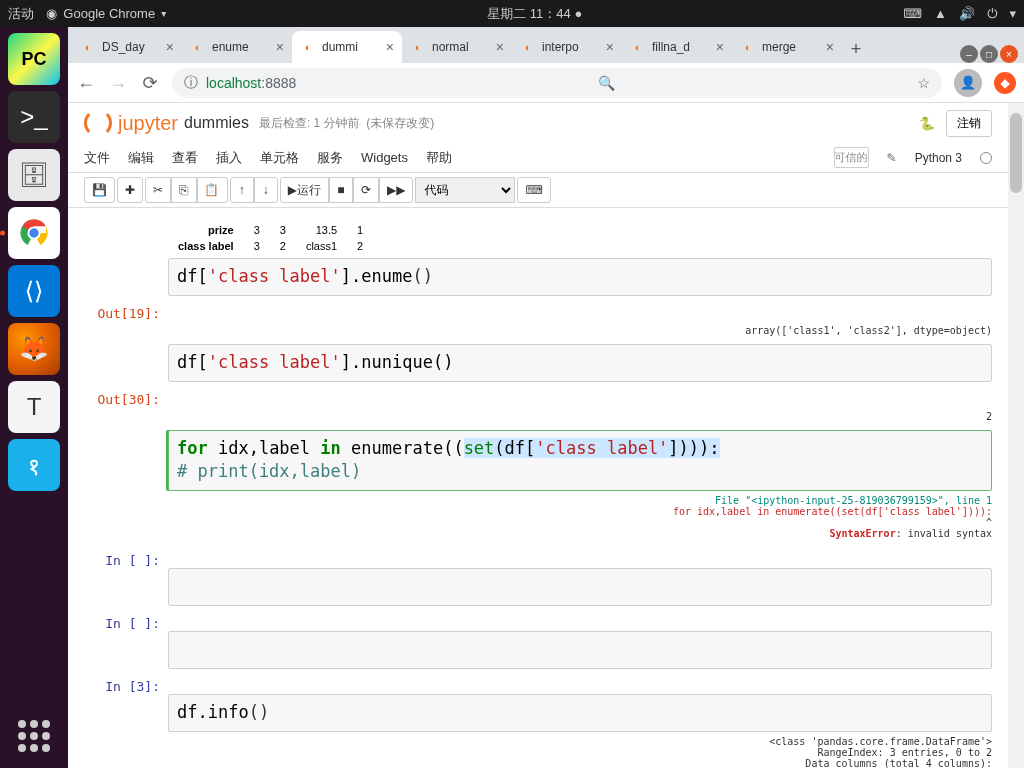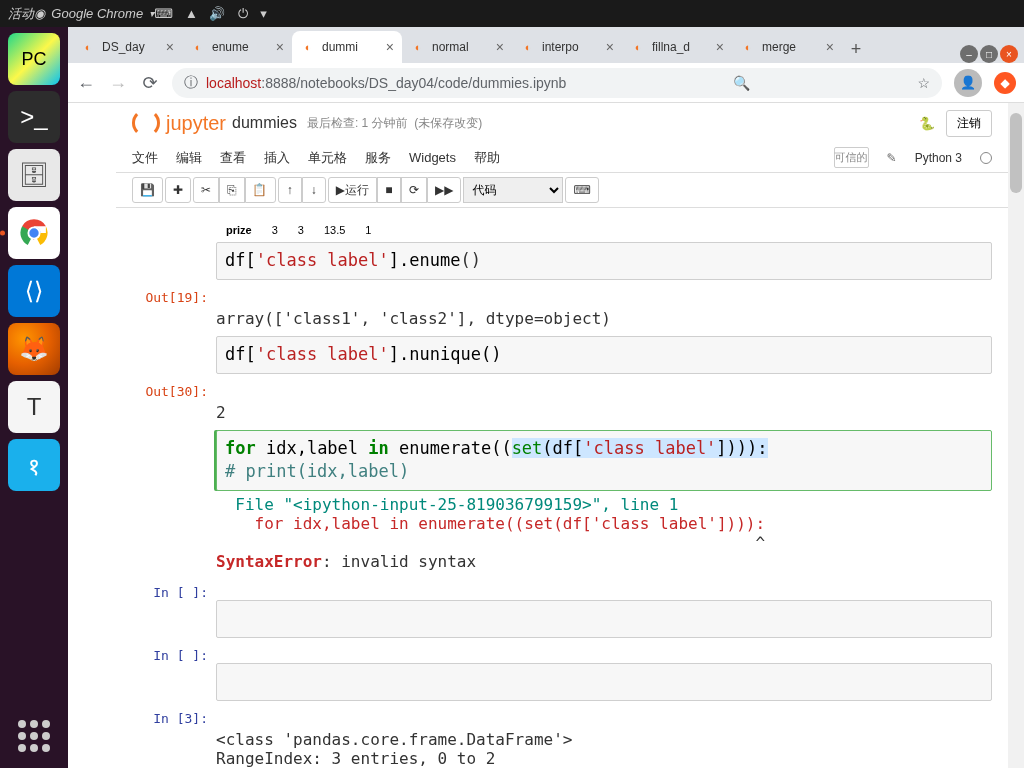--- a/index.html
+++ b/index.html
@@ -1,30 +1,30 @@
 <!DOCTYPE html>
 <html><head>
 <meta charset="utf-8">
 <style>
 * { margin: 0; padding: 0; box-sizing: border-box; }
 body { font-family: "Helvetica Neue", Helvetica, Arial, sans-serif; font-size: 13px; background: #300a24; overflow: hidden; width: 1024px; height: 768px; }
 
 
 .gnome-bar { height: 27px; background: #1a1a1a; color: #ccc; display: flex; align-items: center; padding: 0 8px; font-size: 13px; }
-.gnome-bar .left { display: flex; gap: 0; align-items: center; font-style: italic; }
+.gnome-bar .left { display: flex; gap: 12px; align-items: center; }
 .gnome-bar .center { flex: 1; text-align: center; }
 .gnome-bar .right { display: flex; gap: 12px; align-items: center; }
 .gnome-bar .chrome-title { display: flex; align-items: center; gap: 6px; }
 .gnome-bar .dropdown-arrow { font-size: 10px; }
 .gnome-bar .tray-icon { font-size: 13px; }
 
 
 .dock { position: absolute; left: 0; top: 27px; bottom: 0; width: 68px; background: rgba(40,20,40,0.85); display: flex; flex-direction: column; align-items: center; padding-top: 6px; gap: 6px; }
 .dock .app { width: 52px; height: 52px; border-radius: 8px; display: flex; align-items: center; justify-content: center; font-size: 24px; color: #fff; position: relative; }
-.dock .pycharm { background: linear-gradient(135deg,#21d789,#fcf84a,#07c3f2); color:#000; font-weight:normal; font-size:18px;}
+.dock .pycharm { background: linear-gradient(135deg,#21d789,#fcf84a,#07c3f2); color:#000; font-weight:bold; font-size:18px;}
 .dock .terminal { background:#2d2d2d; }
 .dock .files { background:#e8e8e8; color:#555; }
 .dock .chrome-app { background:#fff; }
 .dock .vscode { background:#0078d7; }
 .dock .firefox { background: radial-gradient(circle at 30% 30%, #ff9500, #e66000, #a23c00); }
 .dock .text-editor { background:#f5f5f5; color:#333;}
 .dock .calc { background:#1ab0ec; }
 .dock .active-dot { position:absolute; left:-8px; top:50%; width:5px; height:5px; border-radius:50%; background:#e95420; transform:translateY(-50%); }
 .dock .apps-grid { margin-top:auto; margin-bottom:12px; width:40px; height:40px; display:grid; grid-template-columns:repeat(3,8px); grid-template-rows:repeat(3,8px); gap:4px; justify-content:center; align-content:center;}
 .dock .apps-grid span { width:8px; height:8px; background:#ccc; border-radius:50%; }
@@ -41,29 +41,29 @@
 .new-tab { width:28px; height:28px; display:flex; align-items:center; justify-content:center; color:#555; font-size:18px; }
 .window-controls { margin-left:auto; display:flex; gap:2px; padding-right:6px; align-items:center;}
 .window-controls .wc { width:18px; height:18px; border-radius:50%; display:flex; align-items:center; justify-content:center; font-size:10px; color:#fff;}
 .wc.min{background:#6e6e6e;} .wc.max{background:#6e6e6e;} .wc.close{background:#e95420;}
 
 .url-bar { height:40px; background:#fff; border-bottom:1px solid #ddd; display:flex; align-items:center; padding:0 8px; gap:12px;}
 .url-bar .nav-icon { color:#5f6368; font-size:18px; cursor:pointer; width:20px; text-align:center;}
 .url-bar .nav-icon.disabled { color:#bbb; }
 .url-bar .url-field { flex:1; height:30px; background:#f1f3f4; border-radius:15px; display:flex; align-items:center; padding:0 12px; font-size:14px; color:#202124;}
 .url-bar .url-field .info-icon { margin-right:8px; color:#5f6368;}
-.url-bar .url-host { color:#b91c1c; }
+.url-bar .url-host { color:#15803d; }
 .url-bar .url-path { color:#5f6368; }
 .url-bar .url-star { margin-left:auto; color:#5f6368;}
 .url-bar .user-icon { width:28px; height:28px; border-radius:50%; background:#bbb; display:flex; align-items:center; justify-content:center; color:#fff;}
 .url-bar .ext-icon { width:22px; height:22px; background:#ff5722; border-radius:50%; display:flex; align-items:center; justify-content:center; color:#fff; font-size:12px;}
 
 
 .jupyter-page { position:absolute; top:76px; left:0; right:0; bottom:0; background:#fff; overflow:hidden;}
-.jupyter-scroll { position:absolute; top:0; left:0; right:16px; bottom:0; overflow:hidden;margin-left:48px;}
+.jupyter-scroll { position:absolute; top:0; left:0; right:16px; bottom:0; overflow:hidden;}
 .scrollbar-v { position:absolute; right:0; top:0; bottom:0; width:16px; background:#f1f1f1;}
 .scrollbar-v .thumb { position:absolute; left:2px; right:2px; top:10px; height:80px; background:#c1c1c1; border-radius:6px;}
 
 .jupyter-header { padding:6px 16px; display:flex; align-items:center; gap:6px;}
 .jupyter-logo { color:#f37626; font-size:20px; font-weight:300; display:flex; align-items:center;}
 .jupyter-logo .logo-icon { width:28px; height:28px; border:3px solid #f37626; border-top-color:transparent; border-bottom-color:transparent; border-radius:50%; margin-right:6px; position:relative;}
 .nb-name { font-size:16px; color:#333; }
 .nb-checkpoint { font-size:12px; color:#888; margin-left:4px;}
 .header-right { margin-left:auto; display:flex; gap:10px; align-items:center;}
 .logout-btn { border:1px solid #ccc; padding:4px 10px; border-radius:3px; font-size:12px; background:#fff;}
@@ -84,21 +84,21 @@
 
 
 .notebook-container { padding:8px 16px 16px 100px; }
 .cell { display:flex; margin-bottom:4px;flex-direction:column; }
 .cell .prompt { width:90px; text-align:right; padding:6px 8px 0 0; font-family:monospace; font-size:13px; flex-shrink:0; margin-left:-90px;}
 .cell .prompt.in { color:#303f9f; }
 .cell .prompt.out { color:#d84315; }
 .cell .cell-body { flex:1; }
 .input-area { border:1px solid #cfcfcf; background:#f7f7f7; padding:6px 8px; font-family:monospace; font-size:17px; line-height:1.4; border-radius:2px;}
 .input-area.selected { border:1px solid #66bb6a; box-shadow:-2px 0 0 #4caf50;}
-.output-area { padding:4px 0; font-family:monospace; font-size:16px; color:#333; white-space:pre;}
+.output-area { padding:4px 0; font-family:monospace; font-size:10px; color:#333; white-space:pre;text-align:right;}
 .output-area.error { color:#333;}
 .output-area .err-file { color:#00897b;}
 .output-area .err-line { color:#c62828;}
 .output-area .err-name { color:#c62828; font-weight:bold;}
 
 .code .kw { color:#008000; font-weight:bold;}
 .code .str { color:#ba2121;}
 .code .comment { color:#408080; }
 .code .builtin { color:#008000;}
 .code .paren { color:#333;}
@@ -114,20 +114,23 @@
 <body>
 
 <div class="gnome-bar">
   <div class="left">
     <span>活动</span>
     <span class="chrome-title">
       <span>◉</span>
       <span>Google Chrome</span>
       <span class="dropdown-arrow">▾</span>
     </span>
+  </div>
+  <div class="center">
+    <span><span>星期二 11：44</span> <span>●</span></span>
   </div>
   <div class="right">
     <span class="tray-icon">⌨</span>
     <span class="tray-icon">▲</span>
     <span class="tray-icon">🔊</span>
     <span class="tray-icon">⏻</span>
     <span class="tray-icon">▾</span>
   </div>
 </div>
 
@@ -208,21 +211,20 @@
     </div>
   </div>
   <div class="url-bar">
     <span class="nav-icon">←</span>
     <span class="nav-icon disabled">→</span>
     <span class="nav-icon">⟳</span>
     <div class="url-field">
       <span class="info-icon">ⓘ</span>
       <span class="url-host">localhost</span>
         <span class="url-path">:8888</span>
-        <span class="url-path">/notebooks/DS_day04/code/dummies.ipynb</span>
       <span class="url-star">🔍</span>
       <span class="url-star">☆</span>
     </div>
     <div class="user-icon">👤</div>
     <div class="ext-icon">◆</div>
   </div>
 
   <div class="jupyter-page">
     <div class="jupyter-scroll">
       <div class="jupyter-header">
@@ -287,20 +289,27 @@
           <div class="cell-body table-output">
             <table>
               <tbody>
                   <tr>
                     <th class="row-label">prize</th>
                     <td>3</td>
                     <td>3</td>
                     <td>13.5</td>
                     <td>1</td>
                   </tr>
+              <tr>
+                    <th class="row-label">class label</th>
+                    <td>3</td>
+                    <td>2</td>
+                    <td>class1</td>
+                    <td>2</td>
+                  </tr>
             </tbody>
               </table>
           </div>
         </div>
 
         <div class="cell">
           <div class="cell-body">
               <div class="input-area code"><span>df[</span><span class="str">'class label'</span><span>].enume</span><span class="paren">()</span></div>
             </div>
         </div>
@@ -343,20 +352,21 @@
         <div class="cell">
           <div class="prompt in">In [ ]:</div>
           <div class="cell-body">
               <div class="input-area">&nbsp;</div>
             </div>
         </div>
 
         <div class="cell">
           <div class="prompt in">In [3]:</div>
           <div class="cell-body">
+              <div class="input-area code"><span>df.info</span><span class="paren">()</span></div>
           <div class="output-area">&lt;class 'pandas.core.frame.DataFrame'&gt;
 RangeIndex: 3 entries, 0 to 2
 Data columns (total 4 columns):
  #   Column       Non-Null Count  Dtype
 ---  ------       --------------  -----
  0   color        3 non-null      object
  1   size         3 non-null      object</div>
             </div>
         </div>
       </div>

